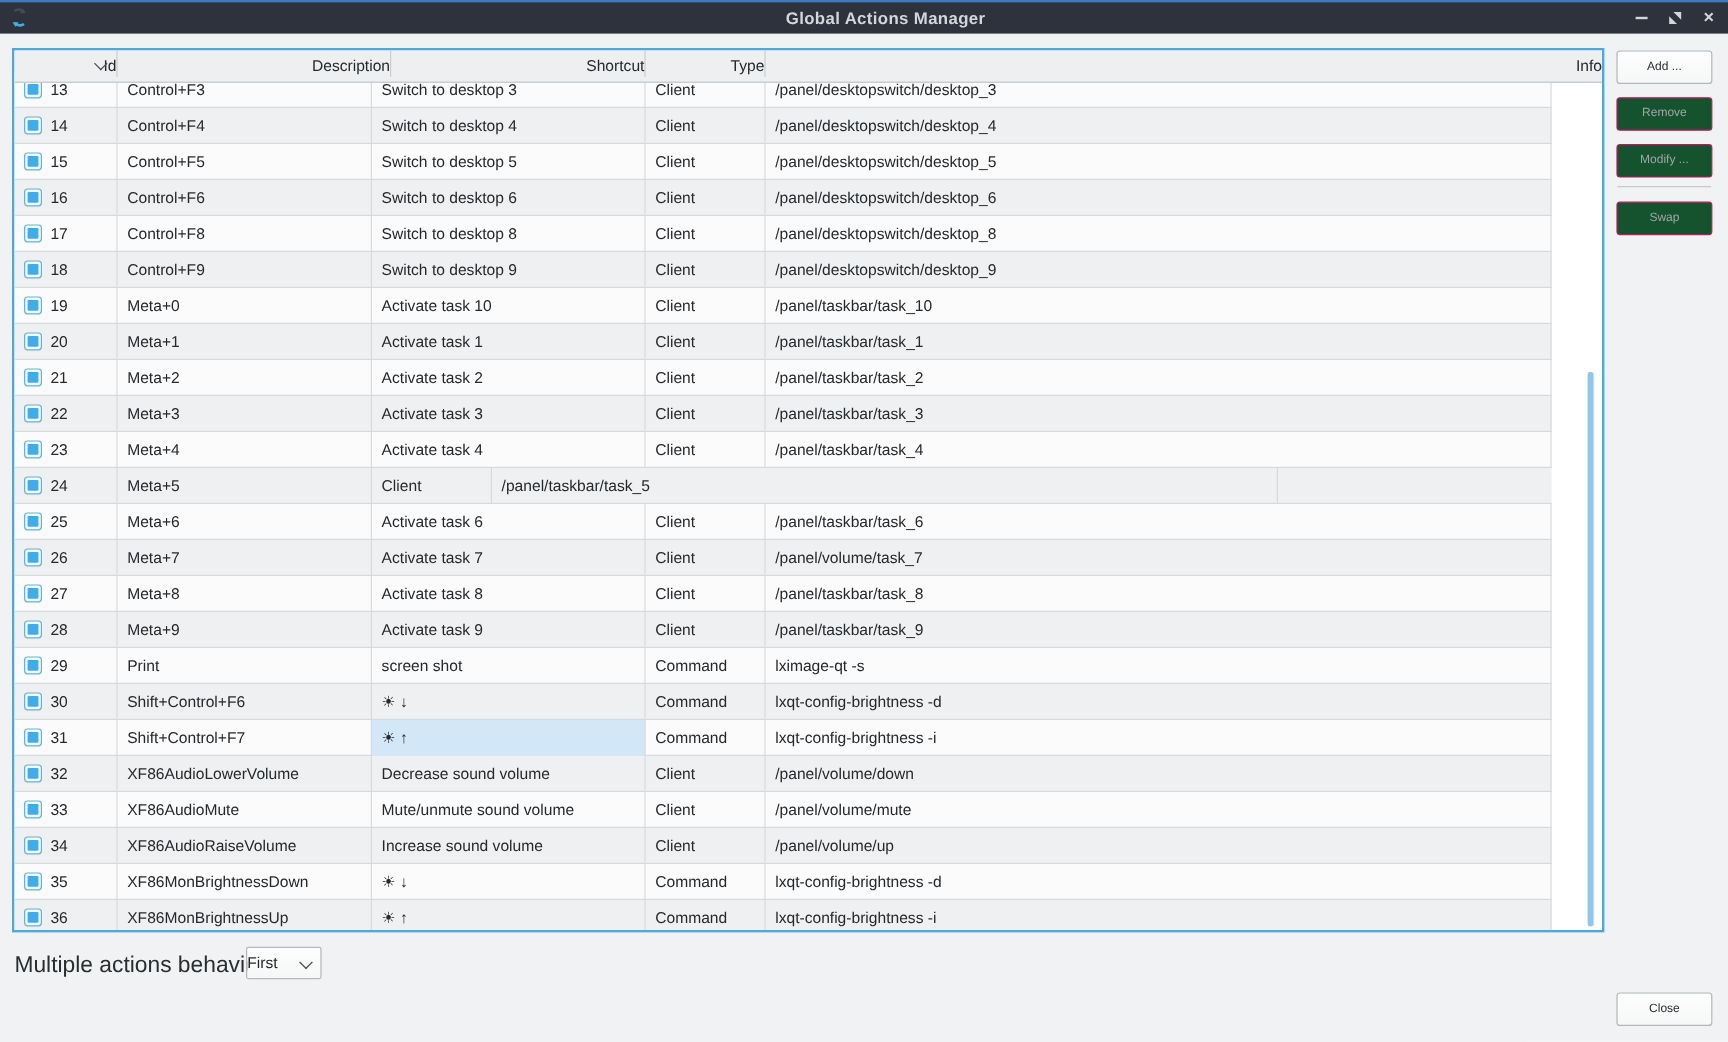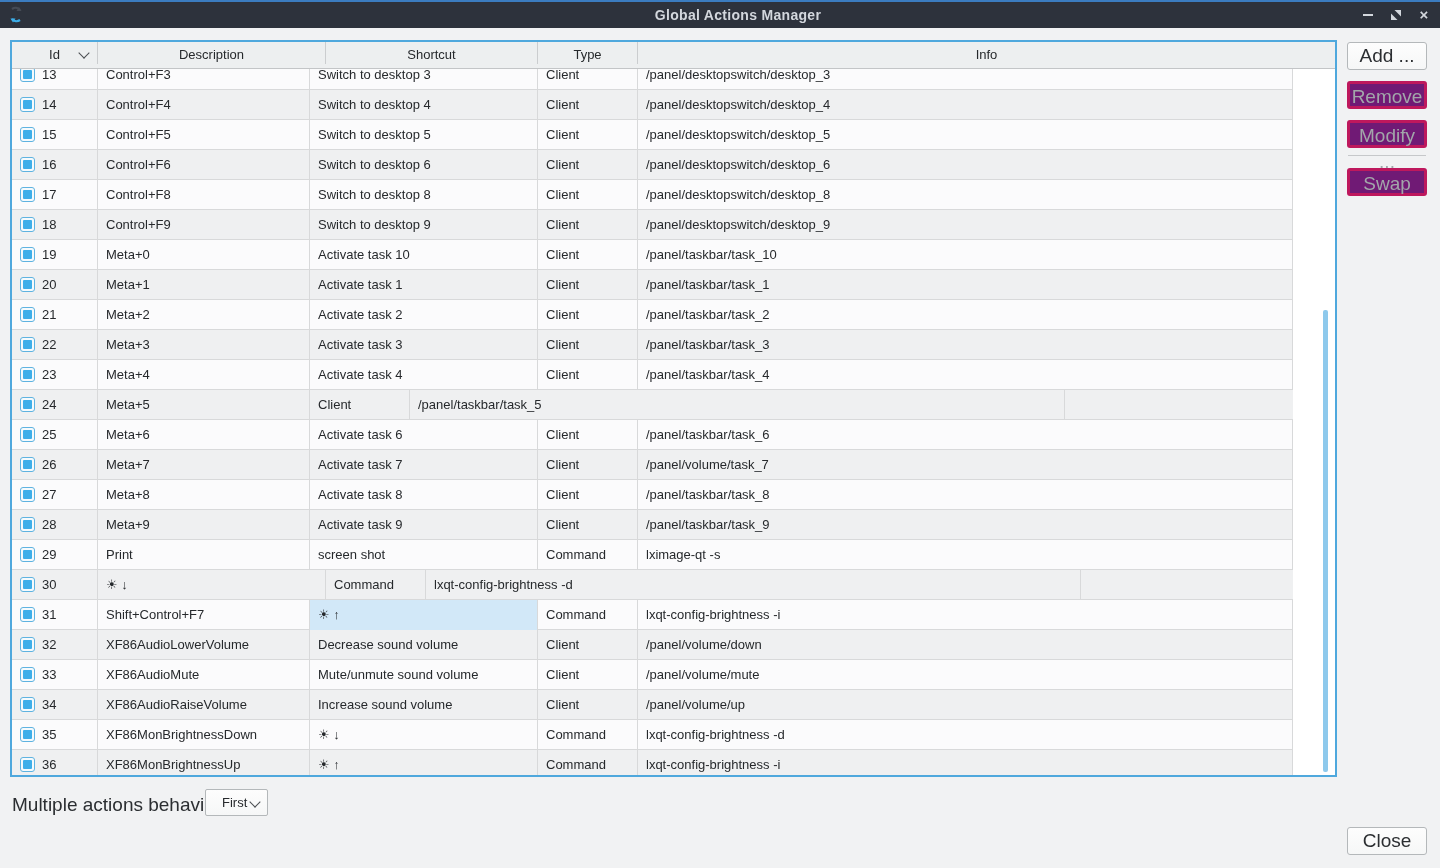--- a/index.html
+++ b/index.html
@@ -62,21 +62,21 @@
   .checkbox::after{
     content:"";position:absolute;left:2px;top:2px;width:9px;height:9px;
     background:#3daee9;border-radius:1px;
   }
   .thead{
     position:absolute;left:0;top:0;width:1323px;height:26px;
     background:#edeff0;border-bottom:1px solid #c3c5c7;display:flex;z-index:5;
     font-size:13px;
   }
   .hcell{
-    box-sizing:border-box;height:22px;line-height:25px;text-align:center;
+    box-sizing:border-box;height:22px;line-height:25px;text-align:right;
     border-right:1px solid #cbcdcf;position:relative;
   }
   .h-id{width:86px;}
   .h-shortcut{width:212px;}
   .h-desc{width:228px;}
   .h-type{width:100px;}
   .h-info{flex:1;border-right:none;}
   .chev{
     display:inline-block;width:7px;height:7px;
     border-right:1.6px solid #4a4e52;border-bottom:1.6px solid #4a4e52;
@@ -84,39 +84,39 @@
   }
   .h-id .chev{position:absolute;right:9px;top:7px;}
   .vscroll{
     position:absolute;right:7px;top:268px;width:5px;height:462px;
     background:#8ec9ec;border-radius:2px;z-index:6;
   }
   
   .sidecol{position:absolute;left:1347px;top:42px;width:80px;}
   .pushbtn{
     box-sizing:border-box;width:80px;height:28px;border-radius:3px;
-    font-size:19px;text-align:center;line-height:26px;
+    font-size:10px;text-align:center;line-height:26px;
     background:linear-gradient(#fdfdfd,#f6f7f7);border:1px solid #b4b8ba;color:#2b2e31;
   }
   .pushbtn.disabled{
-    background:#701a75;border:3px solid #be185d;color:#a2a6aa;
+    background:#14532d;border:1px solid #be185d;color:#a2a6aa;
   }
   .btn-remove{position:absolute;top:39px;}
   .btn-modify{position:absolute;top:78px;}
   .side-sep{position:absolute;top:113px;left:1px;width:78px;height:1px;background:#c6c8ca;}
   .btn-swap{position:absolute;top:126px;}
   
   .footer-label{
     position:absolute;left:12px;top:795px;font-size:19px;color:#2b2e31;line-height:20px;
   }
   .combo{
     position:absolute;left:205px;top:789px;width:63px;height:27px;
     box-sizing:border-box;border:1px solid #b4b8ba;border-radius:2px;
     background:linear-gradient(#fdfdfd,#f6f7f7);
-    font-size:13px;line-height:25px;padding-left:16px;position:absolute;
+    font-size:13px;line-height:25px;padding-left:0;position:absolute;
   }
   .combo .chev{position:absolute;right:8px;top:8px;border-color:#4a4e52;}
   .btn-close{position:absolute;left:1347px;top:827px;}
 </style>
 </head>
 <body>
 
 <div class="titlebar">
   <svg class="appicon" viewBox="0 0 18 18">
     <path d="M5 3 A6 6 0 0 1 13 4" fill="none" stroke="#454b56" stroke-width="2.2"></path>
@@ -327,20 +327,21 @@
     <div class="cell c-desc">screen shot</div>
     <div class="cell c-type">Command</div>
     <div class="cell c-info">lximage-qt -s</div>
   </div>
 
   <div class="row alt">
     <div class="cell c-id">
       <span class="checkbox"></span>
       <span>30</span>
     </div>
+    <div class="cell c-shortcut">Shift+Control+F6</div>
     <div class="cell c-desc">☀ ↓</div>
     <div class="cell c-type">Command</div>
     <div class="cell c-info">lxqt-config-brightness -d</div>
   </div>
 
   <div class="row">
     <div class="cell c-id">
       <span class="checkbox"></span>
       <span>31</span>
     </div>

